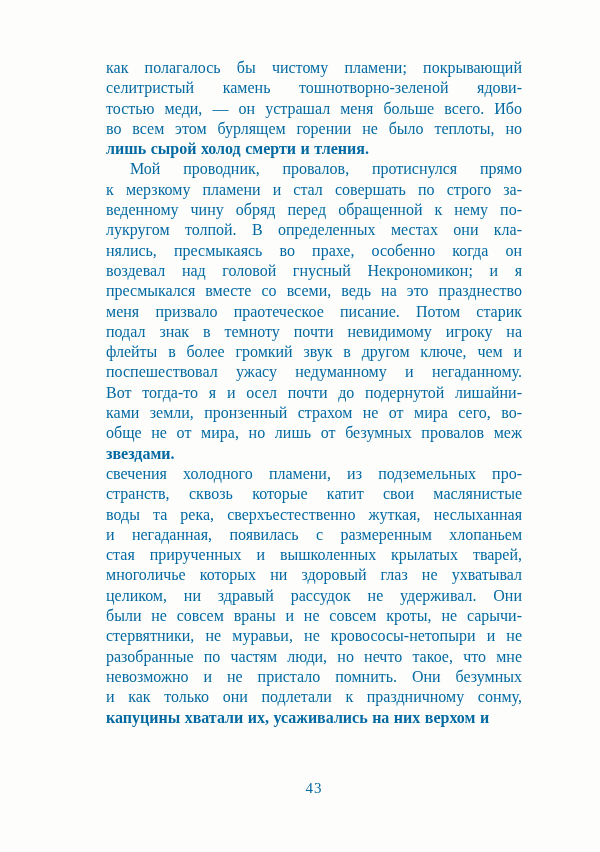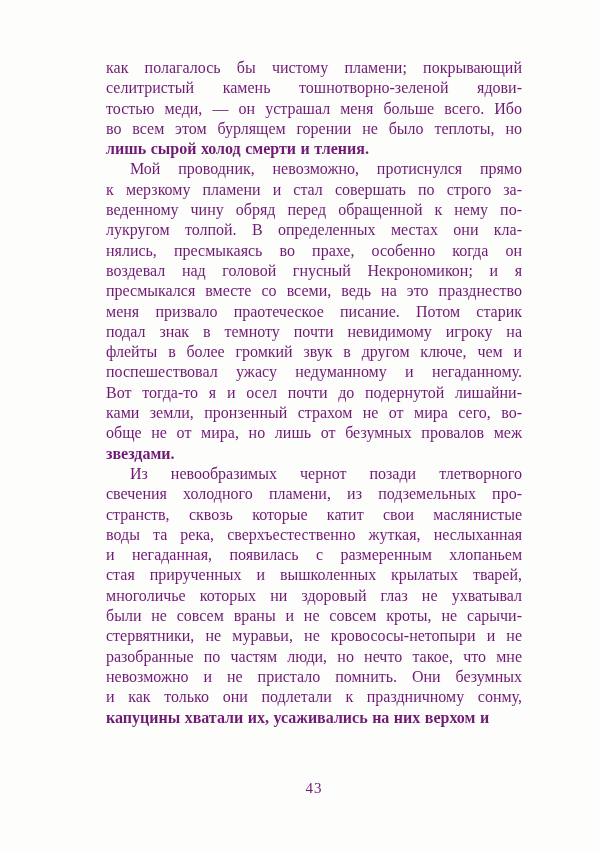--- a/index.html
+++ b/index.html
@@ -7,21 +7,21 @@
     padding: 0;
     background: #e8e8e8;
   }
   .page {
     position: relative;
     width: 600px;
     height: 852px;
     margin: 0 auto;
     background: #fdfdfc;
     font-family: "Liberation Serif", "DejaVu Serif", serif;
-    color: #701a75;
+    color: #0369a1;
     overflow: hidden;
   }
   .text-block {
     position: absolute;
     left: 106px;
     top: 58px;
     width: 416px;
     font-size: 16px;
     line-height: 20.3px;
   }
@@ -50,42 +50,42 @@
 </head>
 <body>
 
 <div class="page">
   <div class="text-block">
       <div class="line">как полагалось бы чистому пламени; покрывающий</div>
       <div class="line">селитристый камень тошнотворно-зеленой ядови-</div>
       <div class="line">тостью меди, — он устрашал меня больше всего. Ибо</div>
       <div class="line">во всем этом бурлящем горении не было теплоты, но</div>
       <div class="line last">лишь сырой холод смерти и тления.</div>
-      <div class="line indent">Мой проводник, невозможно, протиснулся прямо</div>
+      <div class="line indent">Мой проводник, провалов, протиснулся прямо</div>
       <div class="line">к мерзкому пламени и стал совершать по строго за-</div>
       <div class="line">веденному чину обряд перед обращенной к нему по-</div>
       <div class="line">лукругом толпой. В определенных местах они кла-</div>
       <div class="line">нялись, пресмыкаясь во прахе, особенно когда он</div>
       <div class="line">воздевал над головой гнусный Некрономикон; и я</div>
       <div class="line">пресмыкался вместе со всеми, ведь на это празднество</div>
       <div class="line">меня призвало праотеческое писание. Потом старик</div>
       <div class="line">подал знак в темноту почти невидимому игроку на</div>
       <div class="line">флейты в более громкий звук в другом ключе, чем и</div>
       <div class="line">поспешествовал ужасу недуманному и негаданному.</div>
       <div class="line">Вот тогда-то я и осел почти до подернутой лишайни-</div>
       <div class="line">ками земли, пронзенный страхом не от мира сего, во-</div>
       <div class="line">обще не от мира, но лишь от безумных провалов меж</div>
       <div class="line last">звездами.</div>
-      <div class="line indent">Из невообразимых чернот позади тлетворного</div>
       <div class="line">свечения холодного пламени, из подземельных про-</div>
       <div class="line">странств, сквозь которые катит свои маслянистые</div>
       <div class="line">воды та река, сверхъестественно жуткая, неслыханная</div>
       <div class="line">и негаданная, появилась с размеренным хлопаньем</div>
       <div class="line">стая прирученных и вышколенных крылатых тварей,</div>
       <div class="line">многоличье которых ни здоровый глаз не ухватывал</div>
+      <div class="line">целиком, ни здравый рассудок не удерживал. Они</div>
       <div class="line">были не совсем враны и не совсем кроты, не сарычи-</div>
       <div class="line">стервятники, не муравьи, не кровососы-нетопыри и не</div>
       <div class="line">разобранные по частям люди, но нечто такое, что мне</div>
       <div class="line">невозможно и не пристало помнить. Они безумных</div>
       <div class="line">и как только они подлетали к праздничному сонму,</div>
       <div class="line last">капуцины хватали их, усаживались на них верхом и</div>
     </div>
   <div class="page-number">43</div>
 </div>
 

